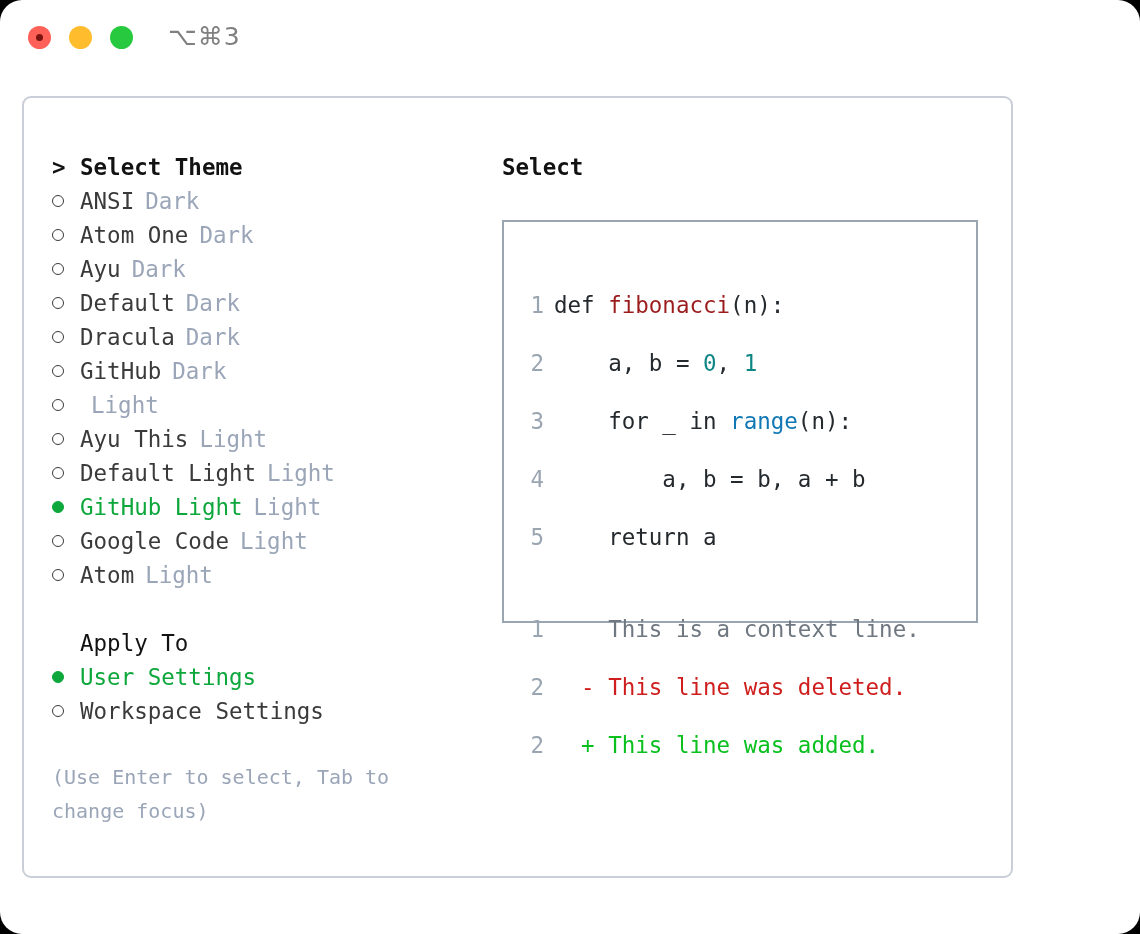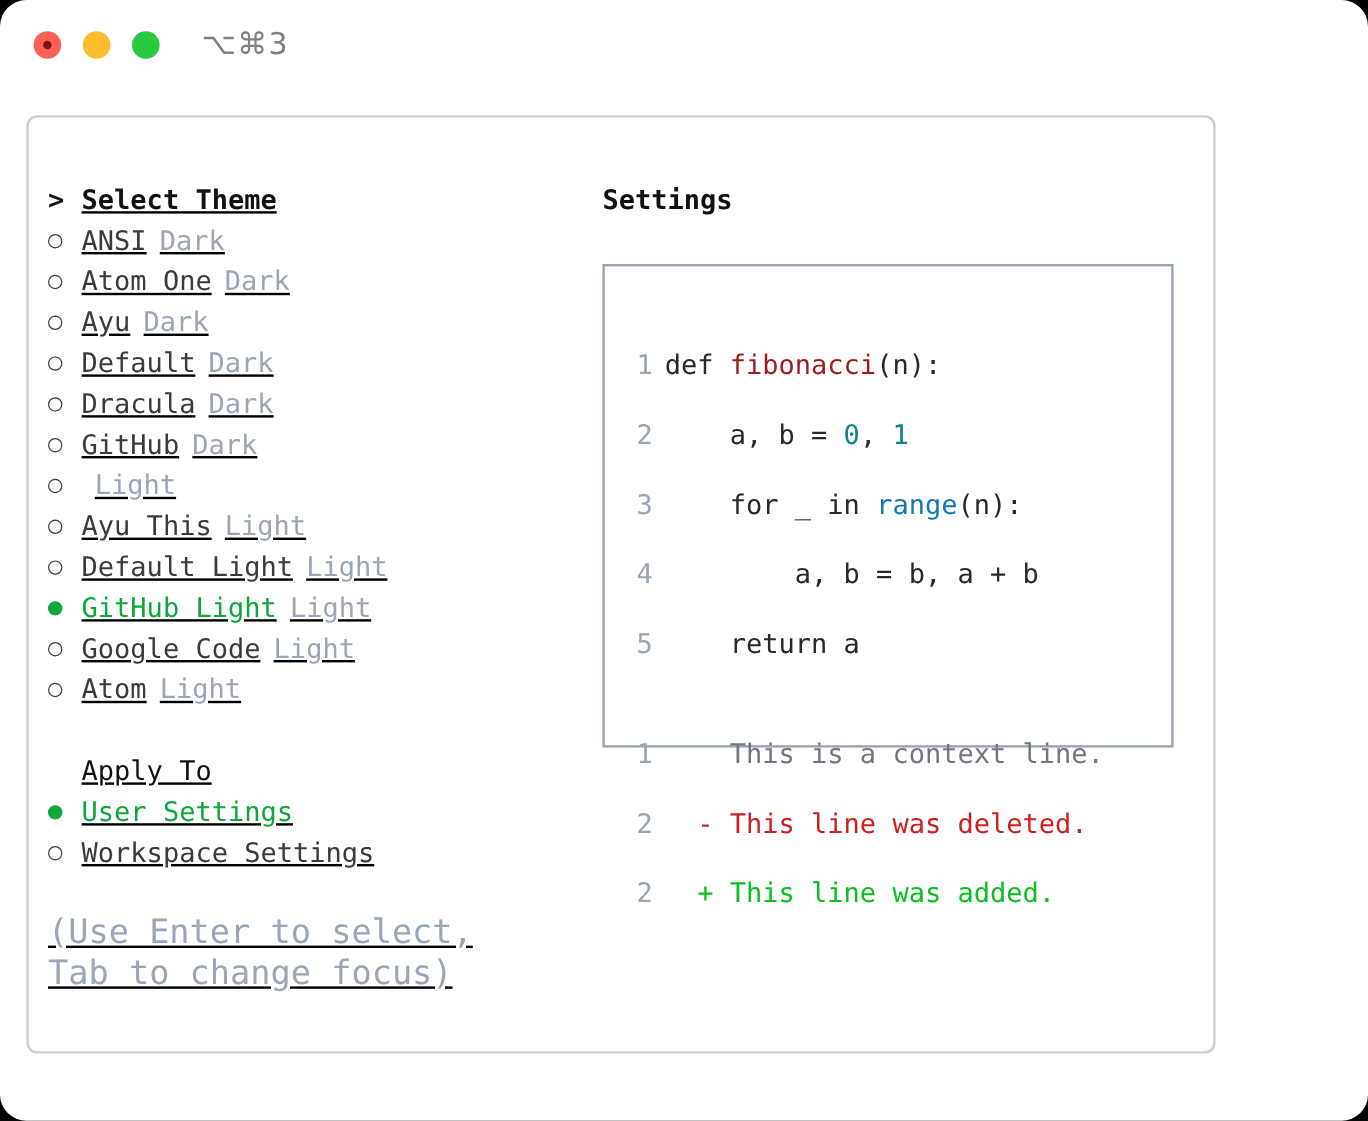--- a/index.html
+++ b/index.html
@@ -69,23 +69,22 @@
     width: 991px;
     height: 782px;
     border: 2px solid #c9ced8;
     border-radius: 9px;
     box-sizing: border-box;
   }
 
   
   .left-col {
     position: absolute;
-    left: 16px; top: 52px;
+    left: 28px; top: 52px;
     width: 440px;
-    text-decoration: underline;
   }
   .section-head {
     font-size: 22.5px;
     font-weight: bold;
     color: #121212;
     height: 34px;
     line-height: 34px;
     white-space: pre;
   }
   .section-head .caret { display: inline-block; width: 28px; }
@@ -124,21 +123,21 @@
   .opt-row.selected .opt-label { color: #0da73c; }
   .opt-tag {
     color: #9aa5b8;
     margin-left: 11px;
   }
 
   .spacer-block { height: 34px; }
 
   .hint {
     margin-top: 32px;
-    font-size: 28px;
+    font-size: 20px;
     line-height: 34px;
     color: #9aa5b8;
     width: 410px;
   }
 
   
   .right-col {
     position: absolute;
     left: 478px; top: 52px;
     width: 490px;
@@ -298,21 +297,21 @@
               <i></i>
             </span>
             <span class="opt-label">Workspace Settings</span>
           </div>
         </div>
 
       <div class="hint">(Use Enter to select, Tab to change focus)</div>
     </div>
 
     <div class="right-col">
-      <div class="section-head"><span>Settings</span></div>
+      <div class="section-head"><span>Select</span></div>
 
       <div class="preview-box">
         <div class="code" id="code-block"><div class="code-line"><span class="ln">1</span><span class="gutter-gap"></span><span class="tok-plain">def </span><span class="tok-fn">fibonacci</span><span class="tok-plain">(n):</span></div><div class="code-line"><span class="ln">2</span><span class="gutter-gap"></span><span class="tok-plain">    a, b = </span><span class="tok-num">0</span><span class="tok-plain">, </span><span class="tok-num">1</span></div><div class="code-line"><span class="ln">3</span><span class="gutter-gap"></span><span class="tok-plain">    for _ in </span><span class="tok-call">range</span><span class="tok-plain">(n):</span></div><div class="code-line"><span class="ln">4</span><span class="gutter-gap"></span><span class="tok-plain">        a, b = b, a + b</span></div><div class="code-line"><span class="ln">5</span><span class="gutter-gap"></span><span class="tok-plain">    return a</span></div><div class="blank-line"></div><div class="code-line"><span class="ln">1</span><span class="gutter-gap"></span><span class="tok-ctx">    </span><span class="tok-ctx">This is a context line.</span></div><div class="code-line"><span class="ln">2</span><span class="gutter-gap"></span><span class="tok-del">  - </span><span class="tok-del">This line was deleted.</span></div><div class="code-line"><span class="ln">2</span><span class="gutter-gap"></span><span class="tok-add">  + </span><span class="tok-add">This line was added.</span></div></div>
       </div>
     </div>
 
   </div>
 </div>
 
 </body></html>

